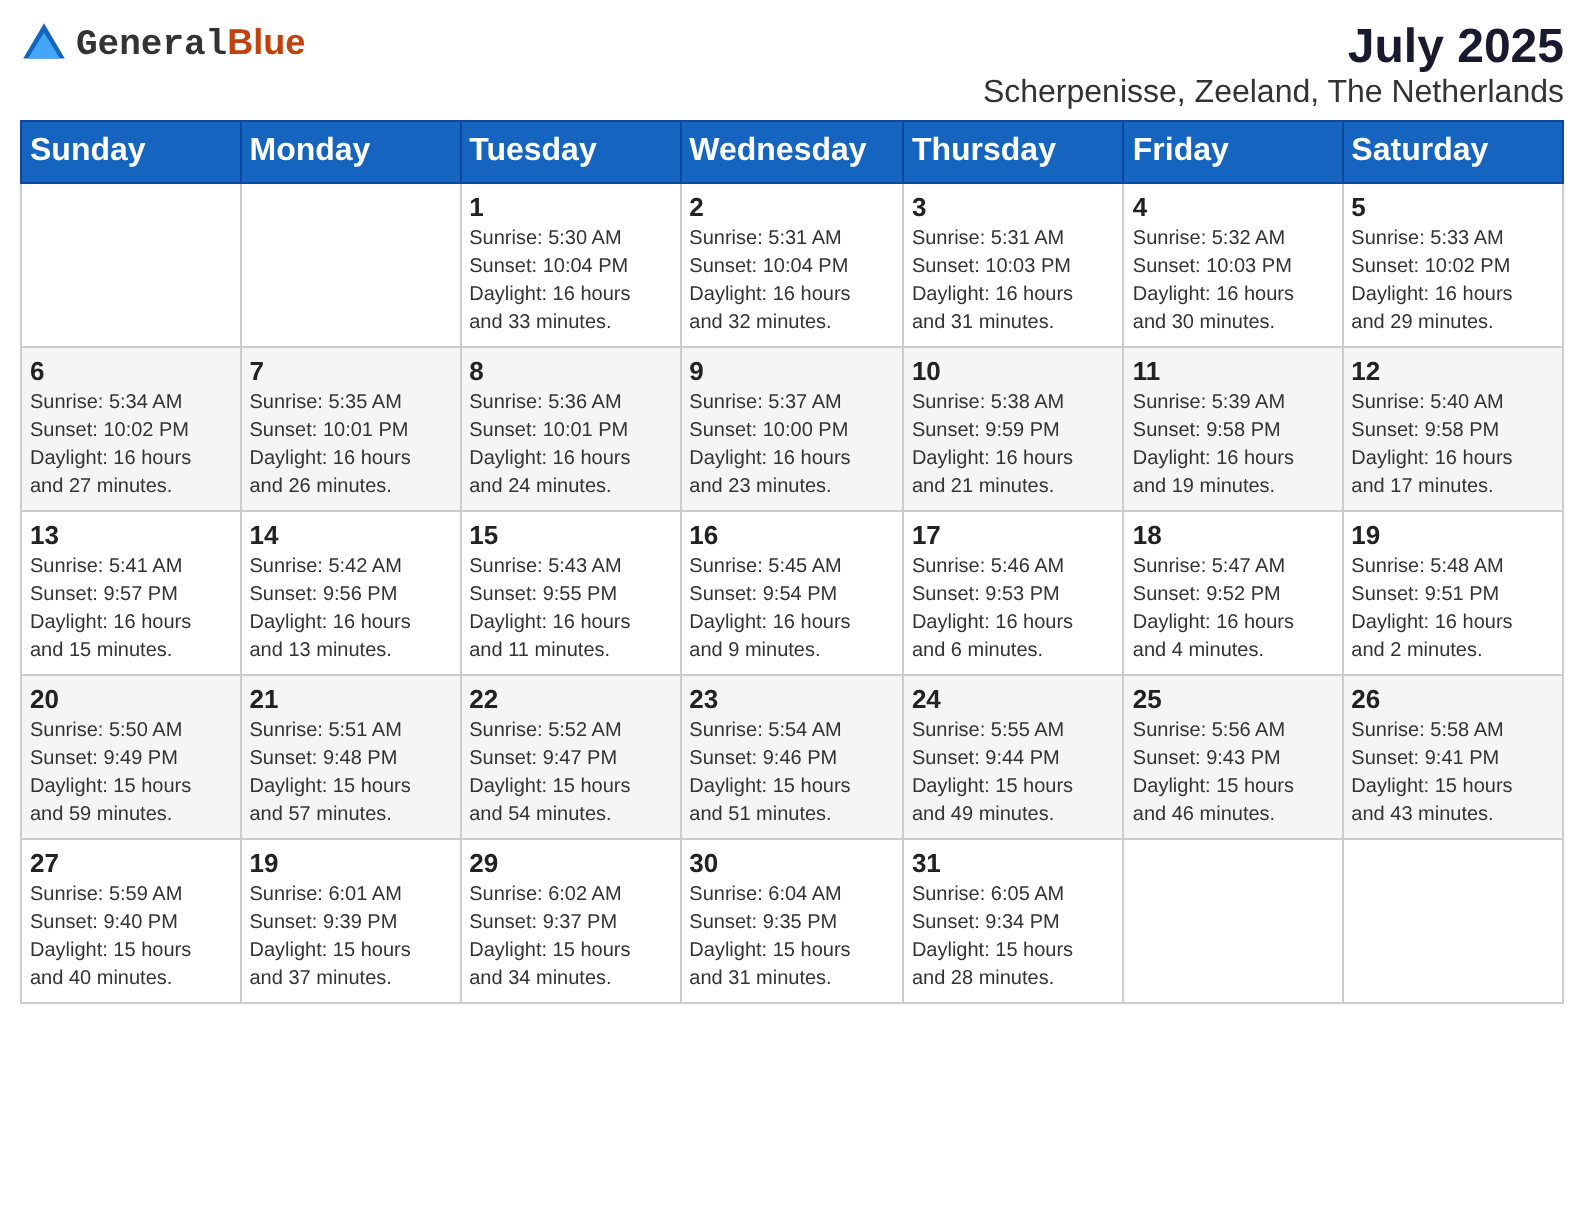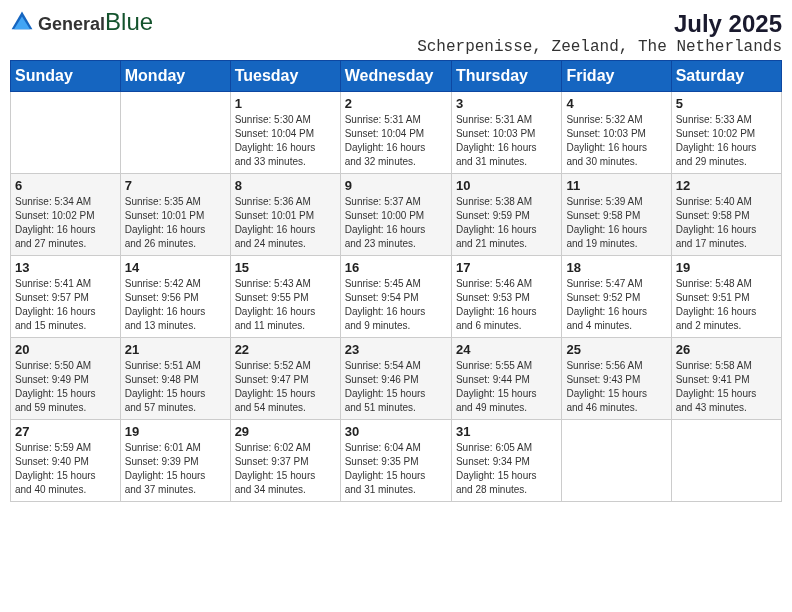--- a/index.html
+++ b/index.html
@@ -19,44 +19,44 @@
     .logo {
       display: flex;
       align-items: center;
       gap: 4px;
     }
     .logo-text-general {
       font-size: 18px;
       font-weight: bold;
       color: #333;
       line-height: 1;
+      font-family: Liberation Mono, monospace;
     }
     .logo-text-blue {
-      font-size: 24px;
-      font-weight: normal;
-      color: #14532d;
+      font-size: 18px;
+      font-weight: bold;
+      color: #c2410c;
       line-height: 1;
     }
     .logo-icon {
       width: 24px;
       height: 24px;
     }
     .title-section {
       text-align: right;
     }
     .month-title {
       font-size: 24px;
       font-weight: bold;
       color: #1a1a2e;
     }
     .location-title {
       font-size: 16px;
       color: #333;
       font-weight: normal;
-      font-family: Liberation Mono, monospace;
     }
     .calendar {
       width: 100%;
       border-collapse: collapse;
       font-size: 11px;
     }
     .calendar th {
       background-color: #1565c0;
       color: #fff;
       padding: 6px 4px;

